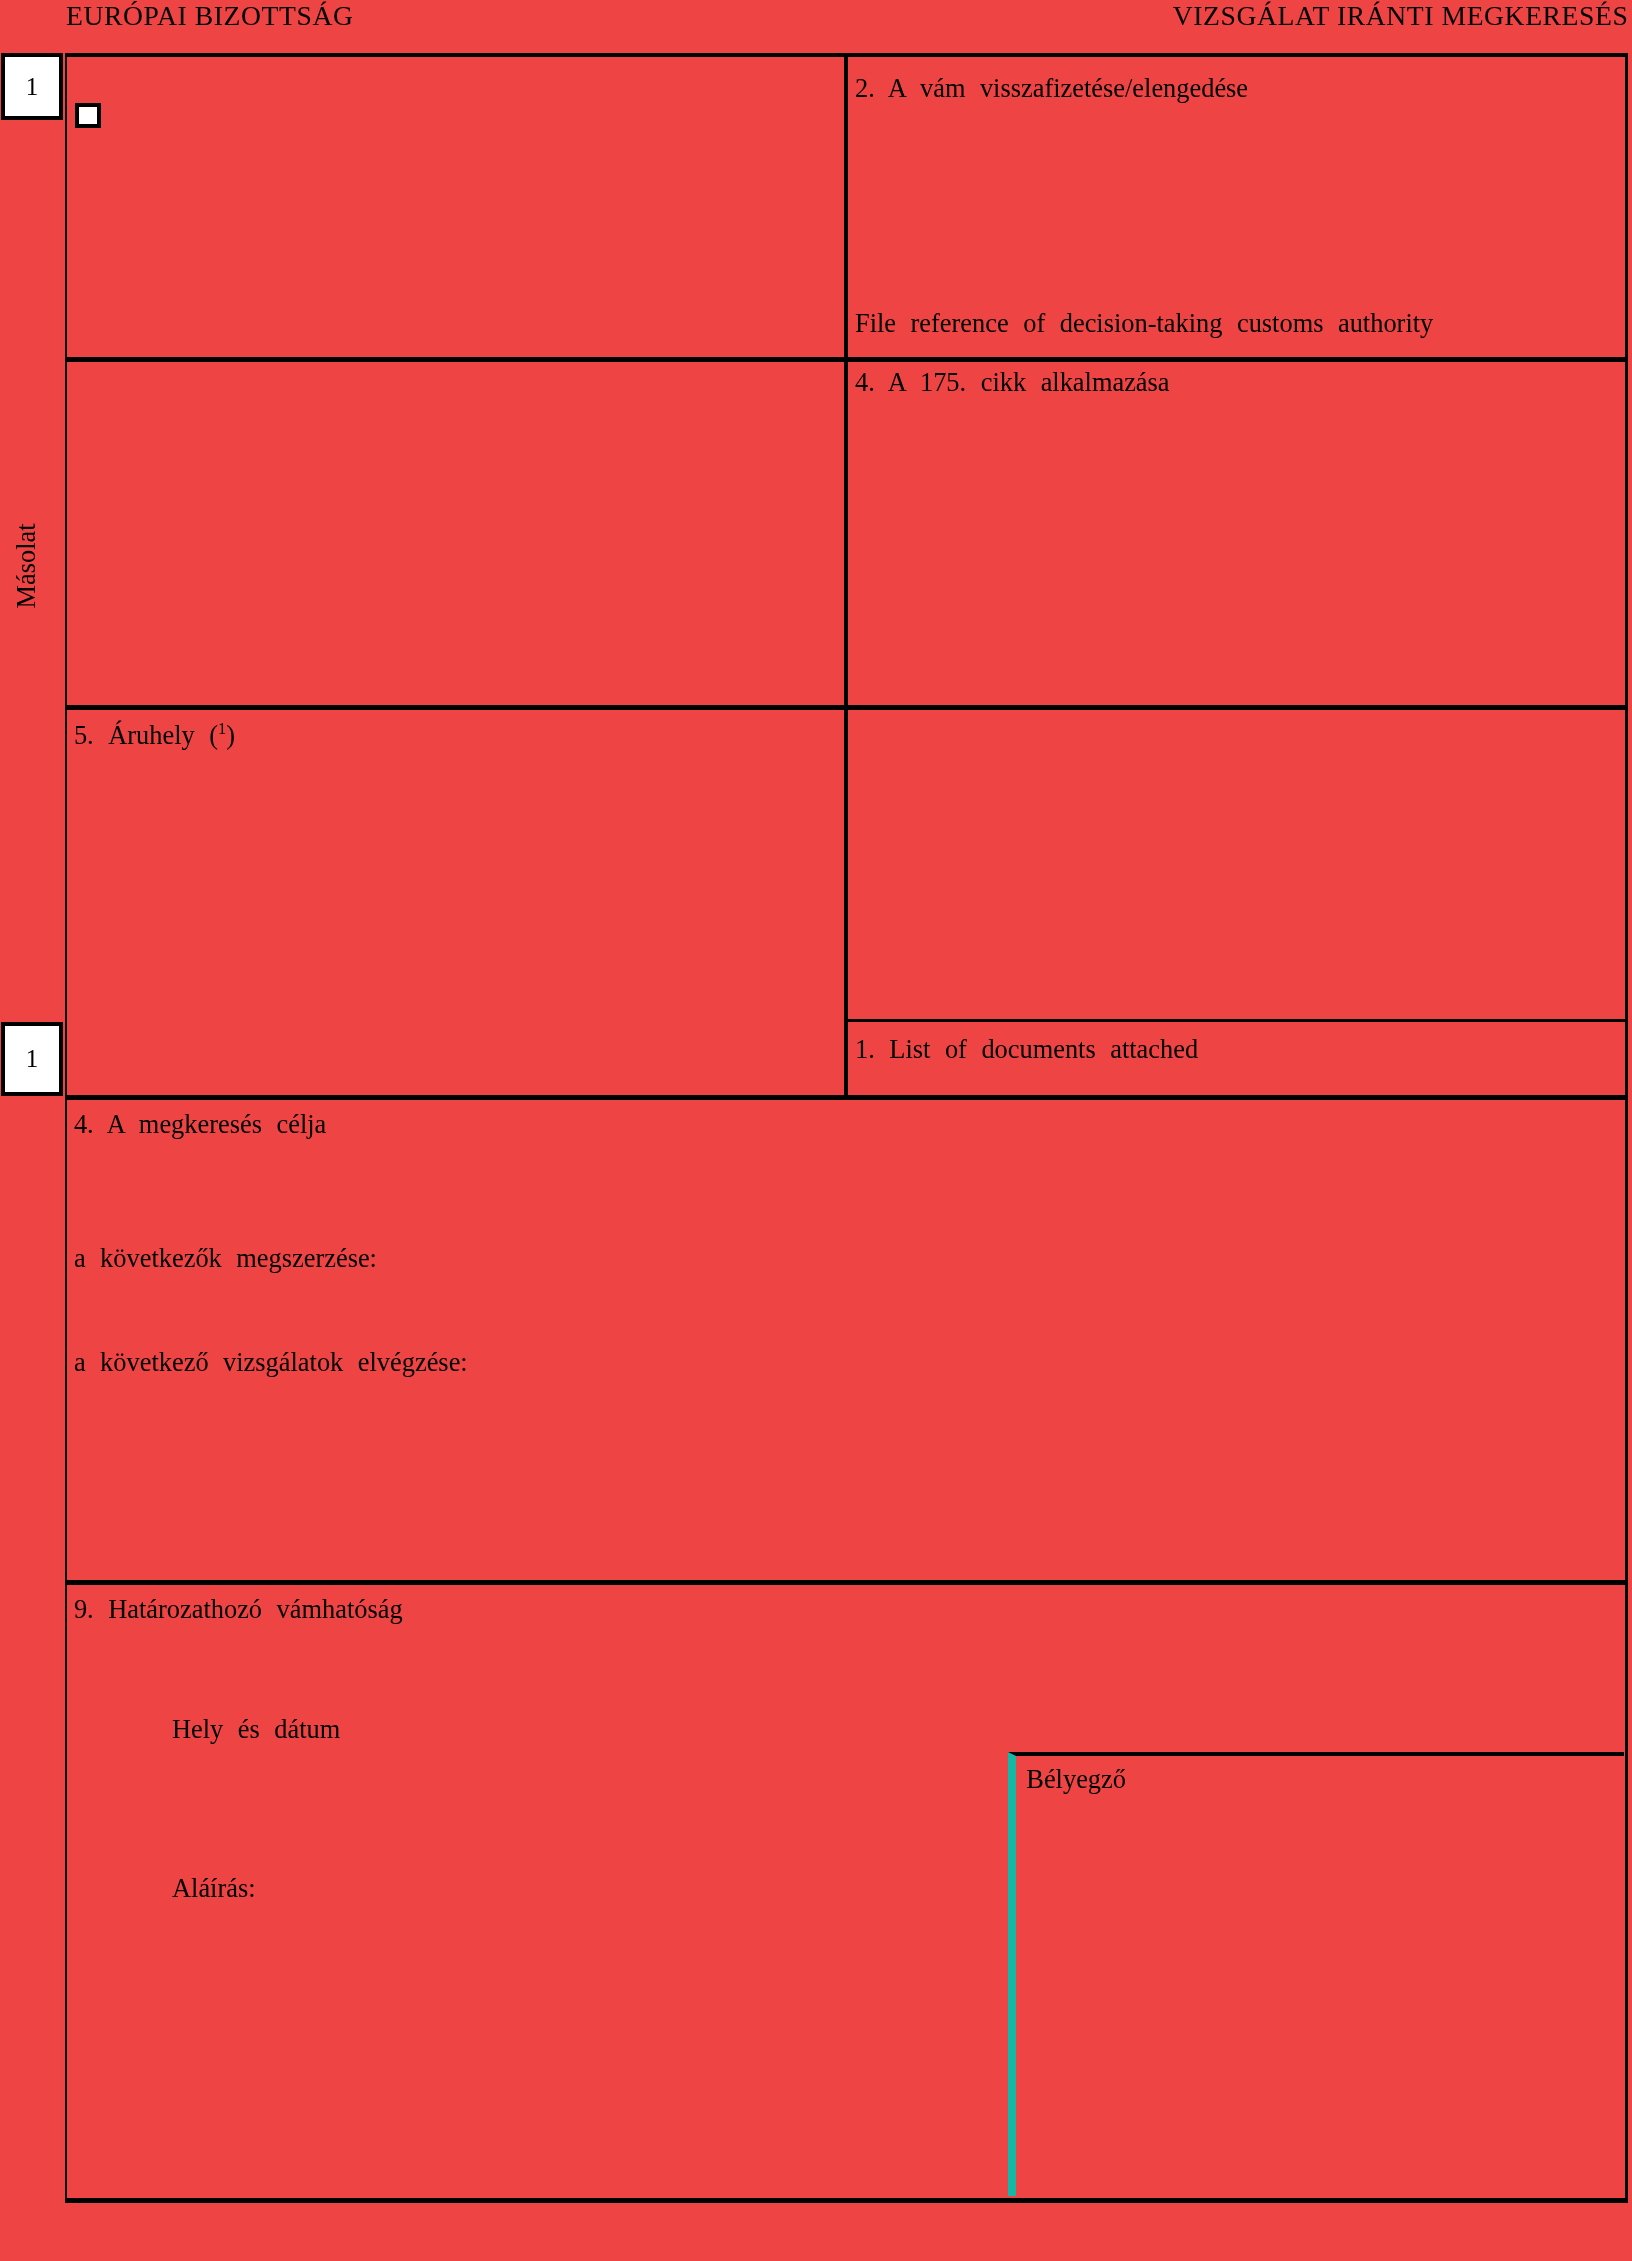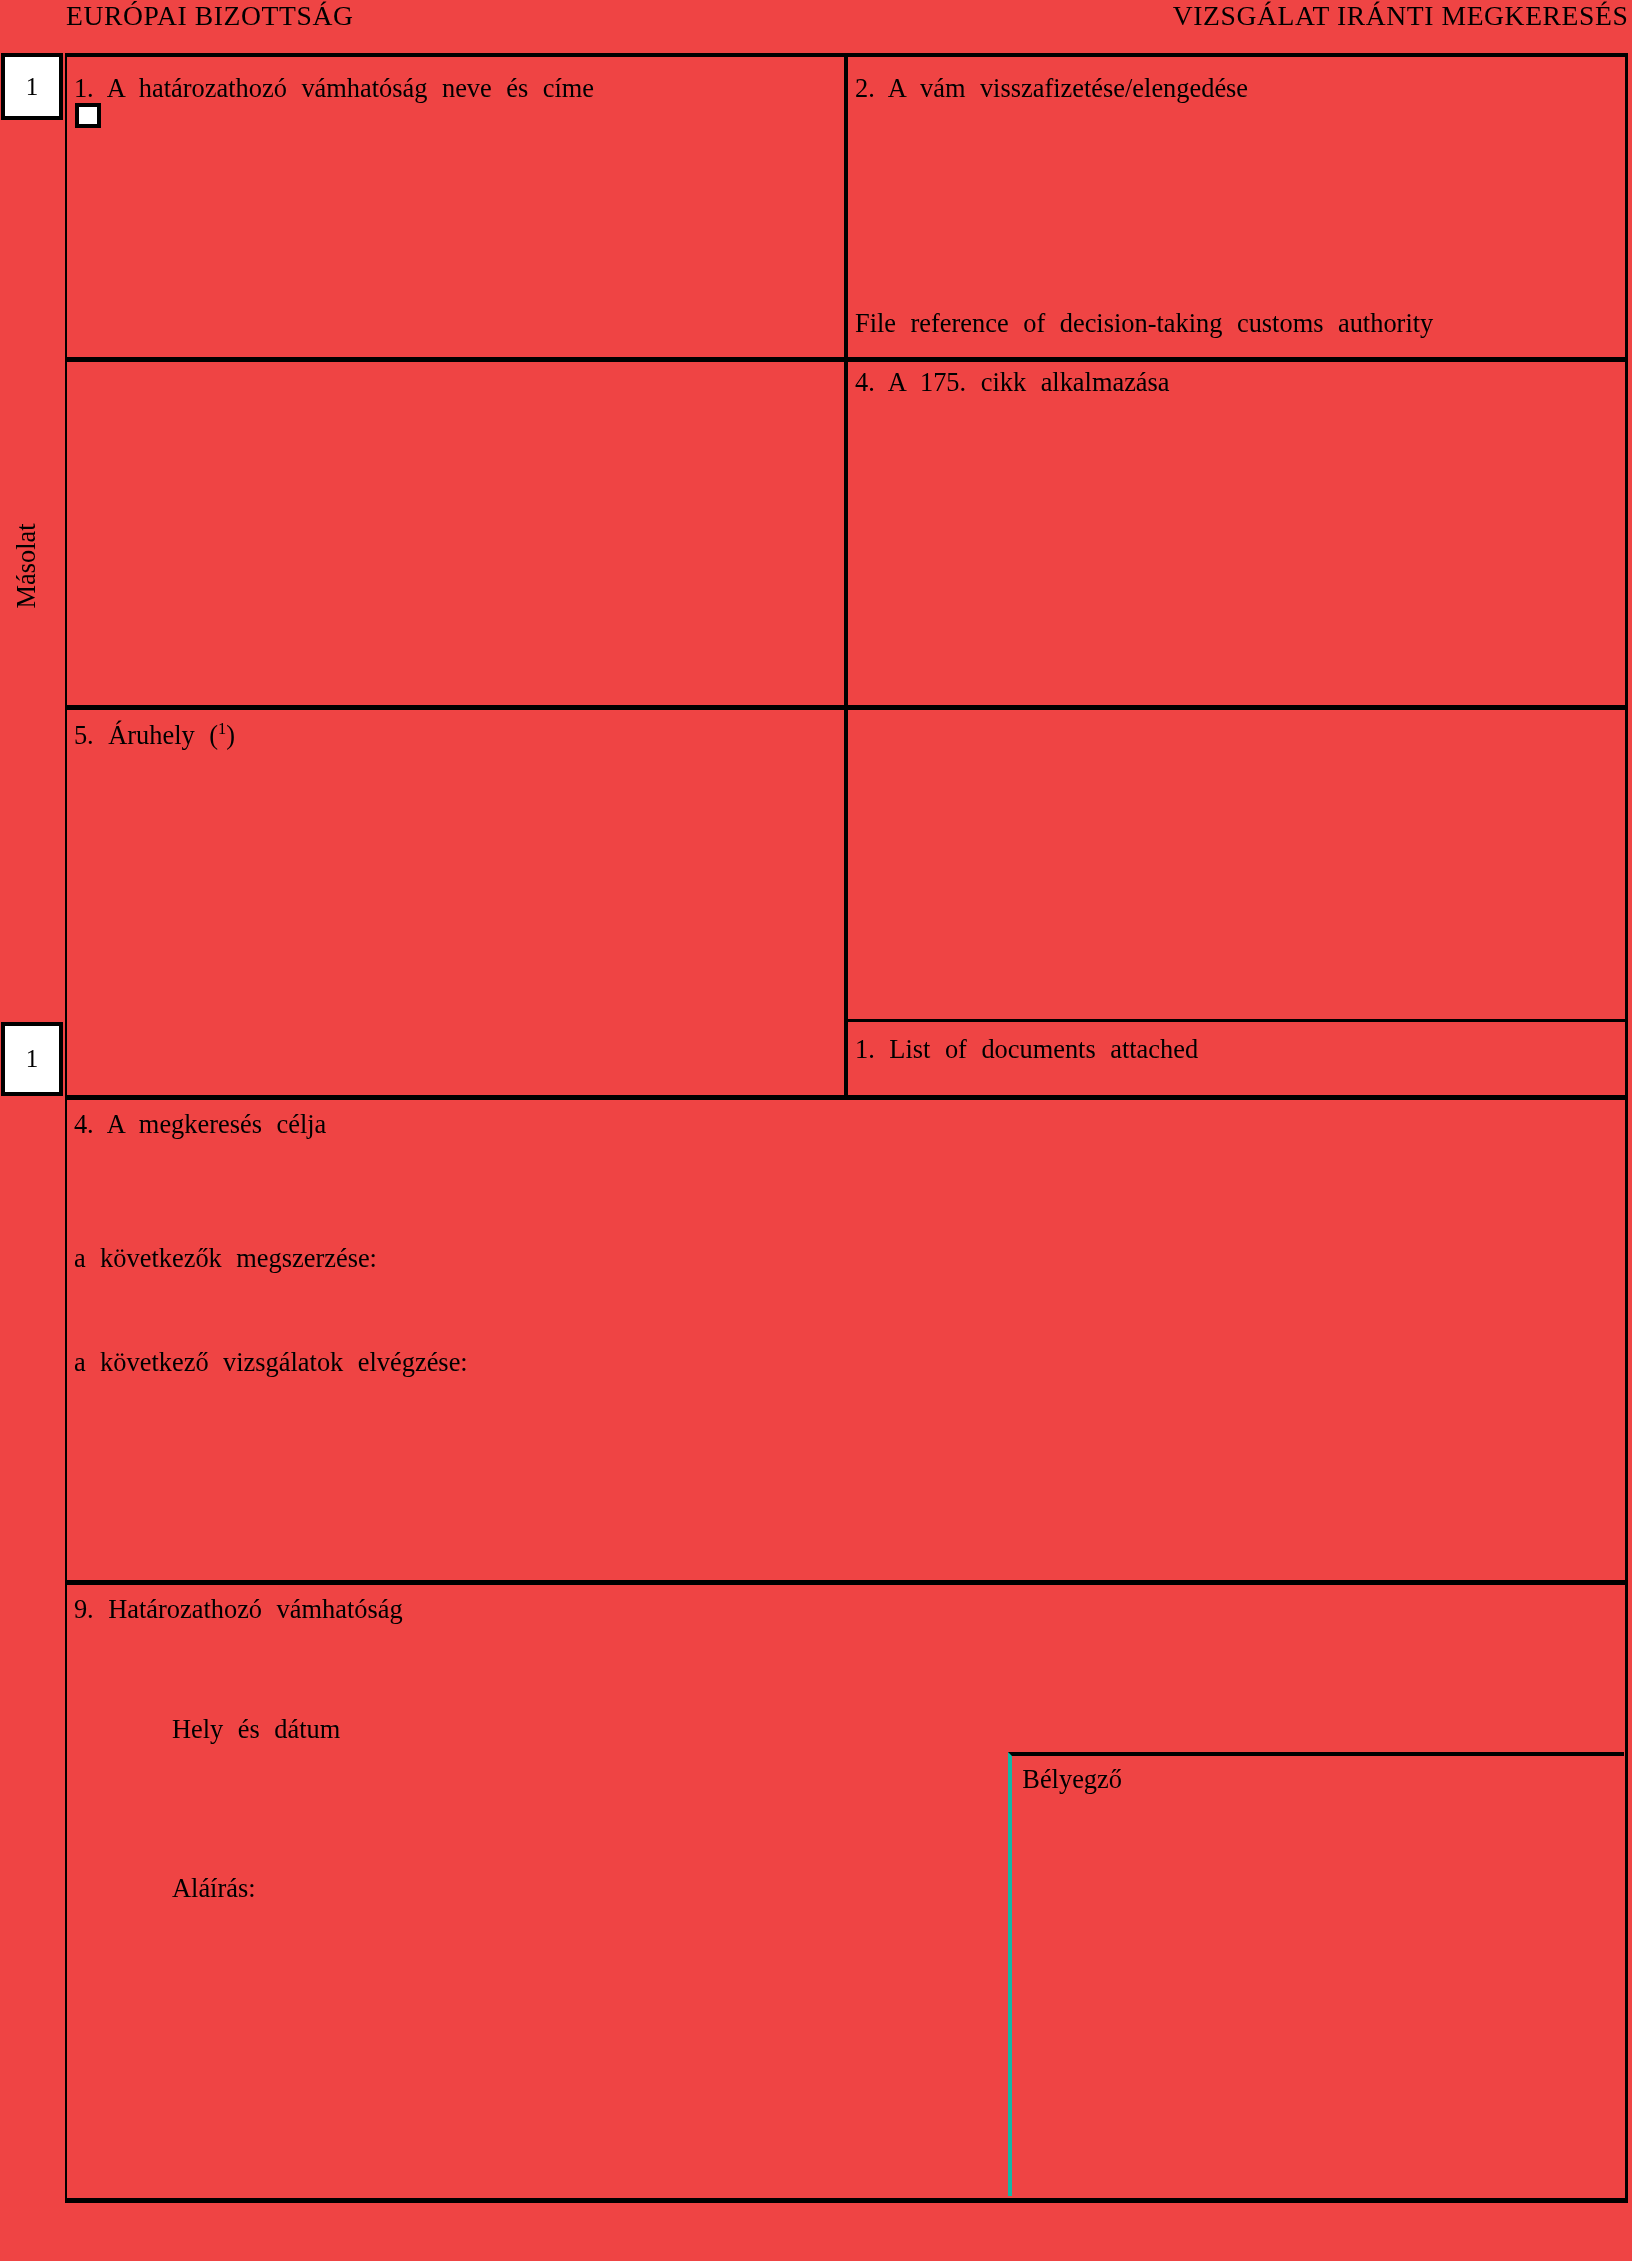--- a/index.html
+++ b/index.html
@@ -101,21 +101,21 @@
   }
 
   
   .stamp-box {
     position: absolute;
     left: 941px;
     top: 1695px;
     width: 616px;
     height: 444px;
     border-top: 4.6px solid #000;
-    border-left: 4px solid #14b8a6;
+    border-left: 8px solid #14b8a6;
     box-sizing: border-box;
   }
   .stamp-label {
     position: absolute;
     left: 10.3px;
     top: 5.7px;
     font-size: 26.4px;
     line-height: 34px;
   }
 
@@ -161,21 +161,20 @@
 
   <div class="form-table">
 
     <div class="vline-main"></div>
     <div class="hline hline-a"></div>
     <div class="hline hline-b"></div>
     <div class="hline-7"></div>
     <div class="hline hline-c"></div>
     <div class="hline hline-d"></div>
 
-    <div class="t t-f1">1. A határozathozó vámhatóság neve és címe</div>
     <div class="chk"></div>
 
     <div class="t t-f2">2. A vám visszafizetése/elengedése</div>
     <div class="t t-fileref">File reference of decision-taking customs authority</div>
 
 
     <div class="t t-f4">4. A 175. cikk alkalmazása</div>
 
     <div class="t t-f5"><span>5. Áruhely (</span><sup>1</sup><span>)</span></div>
 

